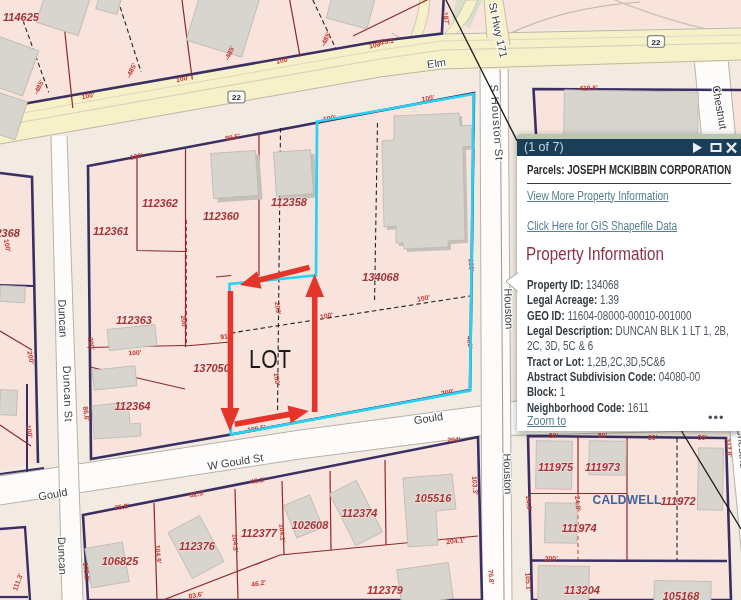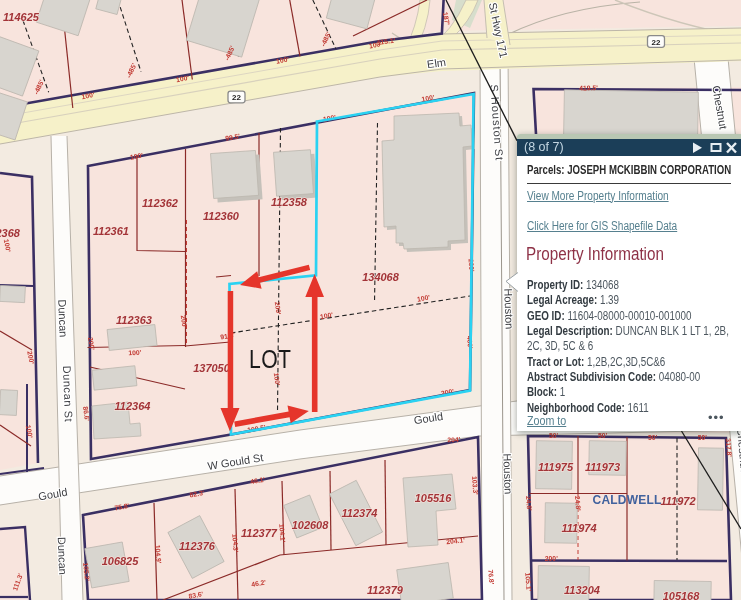--- a/index.html
+++ b/index.html
@@ -413,21 +413,21 @@
 <path d="M308.8,264.7 L310.2,270.1 L260.1,282.7 L261.6,288.7 L240,284.9 L257.2,271.3 L258.7,277.3 Z" fill="#e5352b"></path>
 
 <path d="M234.2,421.4 L235.2,427 L289.6,417.2 L290.7,423.3 L308.8,410.9 L287.5,405.5 L288.6,411.6 Z" fill="#e5352b"></path>
 </g>
 </svg>
 
 <div id="popup">
 
 <div id="pgreen"></div>
 
-<div id="phead"><span id="ptitle">(8 of 7)</span>
+<div id="phead"><span id="ptitle">(1 of 7)</span>
 
 <svg id="picons" width="50" height="12" viewBox="0 0 50 12">
 <path d="M3,0.5 L12,5.8 L3,11 Z" fill="#e8eef2"></path>
 <rect x="21.5" y="2" width="9" height="7" fill="none" stroke="#e8eef2" stroke-width="2"></rect>
 <path d="M37,1 L46,10.5 M46,1 L37,10.5" stroke="#e8eef2" stroke-width="2.4" fill="none"></path>
 </svg>
 </div>
 
 <div id="pbody">
 

